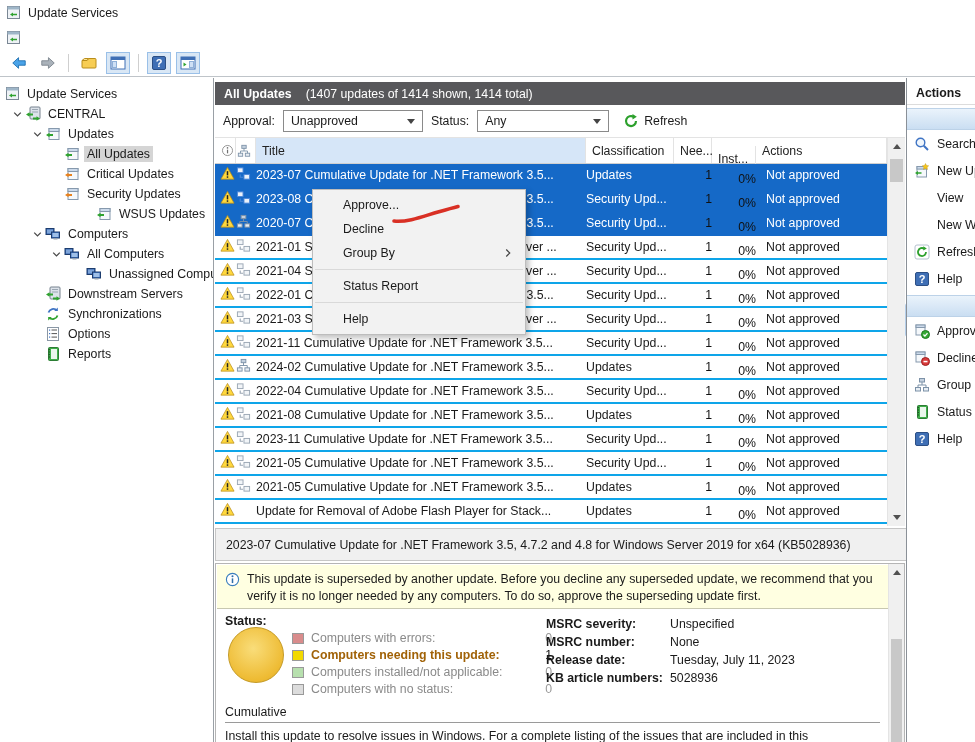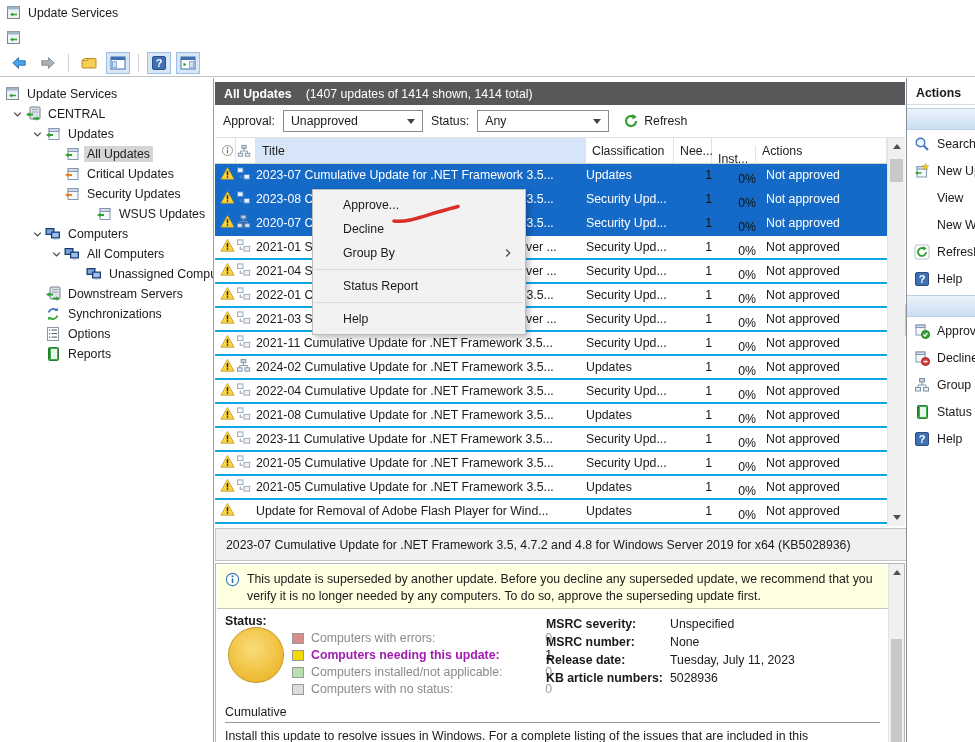--- a/index.html
+++ b/index.html
@@ -69,21 +69,21 @@
   #info-box .msg { width:630px; line-height:1.35; }
   #details-sb { right:0; top:0; width:16px; height:278px; }
   #status-label { position:absolute; left:9px; top:50px; font-weight:bold; }
   #pie { position:absolute; left:12px; top:63px; width:56px; height:56px; border-radius:50%;
     background:radial-gradient(circle at 45% 38%, #f9dd7a, #eebb33 70%, #dca726); border:1px solid #c49a25; }
   #legend { position:absolute; left:76px; top:66px; width:260px; }
   .legend-row { display:flex; align-items:center; height:16px; margin-bottom:1px; }
   .lg-sw { width:12px; height:11px; flex:0 0 12px; border:1px solid #999; margin-right:7px; }
   .lg-label { flex:1; color:#8a8a8a; }
   .lg-val { width:18px; text-align:right; color:#9a9a9a; }
-  .legend-row.bold .lg-label { color:#a21caf; font-weight:bold; }
+  .legend-row.bold .lg-label { color:#a16207; font-weight:bold; }
   .legend-row.bold .lg-val { color:#111; }
   #meta { position:absolute; left:330px; top:51px; width:330px; }
   .meta-row { display:flex; height:18px; align-items:center; }
   .m-label { width:124px; font-weight:bold; }
   #desc-label { position:absolute; left:9px; top:141px; }
   #desc-hr { position:absolute; left:9px; top:158px; width:655px; height:1px; background:#9a9a9a; }
   #desc-text { position:absolute; left:9px; top:164px; width:655px; line-height:1.4; }
 
   #splitter-handle { position:absolute; left:905px; top:303px; width:6px; height:34px; background:#b5cfea; border-radius:3px; }
 
@@ -731,21 +731,21 @@
   </div>
       <div class="lrow">
     <span class="c-warn"><span class="icon">
             <svg viewBox="0 0 16 16">
               <path d="M8 1.5L15 14H1z" fill="#ffd83d" stroke="#b98d1a" stroke-width="0.8"></path>
               <rect x="7.2" y="5.5" width="1.6" height="4.5" fill="#222"></rect>
               <rect x="7.2" y="11" width="1.6" height="1.6" fill="#222"></rect>
             </svg>
           </span></span>
     <span class="c-badge"></span>
-    <span class="c-title">Update for Removal of Adobe Flash Player for Wind...</span>
+    <span class="c-title">Update for Removal of Adobe Flash Player for Stack...</span>
     <span class="c-class">Updates</span>
     <span class="c-need">1</span>
     <span class="c-inst">0%</span>
     <span class="c-appr">Not approved</span>
   </div>
     </div>
   <div id="list-sb" class="sb">
     <span class="sb-btn" style="top:0">
         <span class="tri-up"></span>
       </span>

